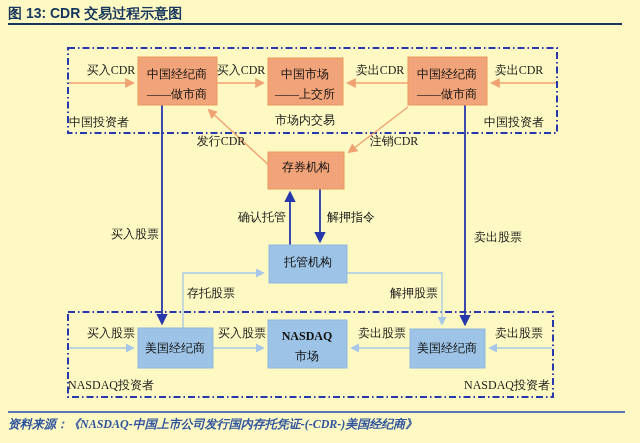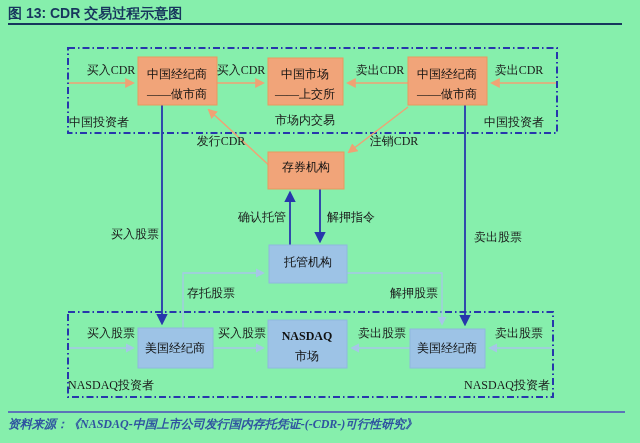--- a/index.html
+++ b/index.html
@@ -1,16 +1,16 @@
 <!DOCTYPE html>
 <html><head>
 <meta charset="utf-8">
 <style>
   html,body{margin:0;padding:0;background:#ffffff;}
-  #page{position:relative;width:640px;height:443px;background:#86efac;overflow:hidden;
+  #page{position:relative;width:640px;height:443px;background:#fef9c3;overflow:hidden;
         font-family:"Liberation Serif","DejaVu Serif",serif;}
   #fig-title{position:absolute;left:8px;top:5px;font-size:14px;font-weight:bold;color:#17365D;
              font-family:"Liberation Sans","DejaVu Sans",sans-serif;}
   #title-rule{position:absolute;left:8px;top:23px;width:614px;height:2px;background:#17365D;}
   #diagram{position:absolute;left:0;top:40px;}
   #src-rule{position:absolute;left:8px;top:411px;width:617px;height:2px;background:#5B74B8;}
   #src-text{position:absolute;left:8px;top:416px;font-size:12px;font-style:italic;font-weight:bold;
             color:#2F54A0;}
   text{font-family:"Liberation Serif","DejaVu Serif",serif;font-size:12px;fill:#1a1a1a;}
   .boxlbl{fill:#111111;}
@@ -107,14 +107,14 @@
     <text x="414" y="257" text-anchor="middle">解押股票</text>
     <text x="111" y="297" text-anchor="middle">买入股票</text>
     <text x="242" y="297" text-anchor="middle">买入股票</text>
     <text x="382" y="297" text-anchor="middle">卖出股票</text>
     <text x="519" y="297" text-anchor="middle">卖出股票</text>
     <text x="111" y="349" text-anchor="middle">NASDAQ投资者</text>
     <text x="507" y="349" text-anchor="middle">NASDAQ投资者</text>
   </svg>
 
   <div id="src-rule"></div>
-  <div id="src-text">资料来源：《NASDAQ-中国上市公司发行国内存托凭证-(-CDR-)可行性研究》</div>
+  <div id="src-text">资料来源：《NASDAQ-中国上市公司发行国内存托凭证-(-CDR-)美国经纪商》</div>
 </div>
 
 </body></html>

